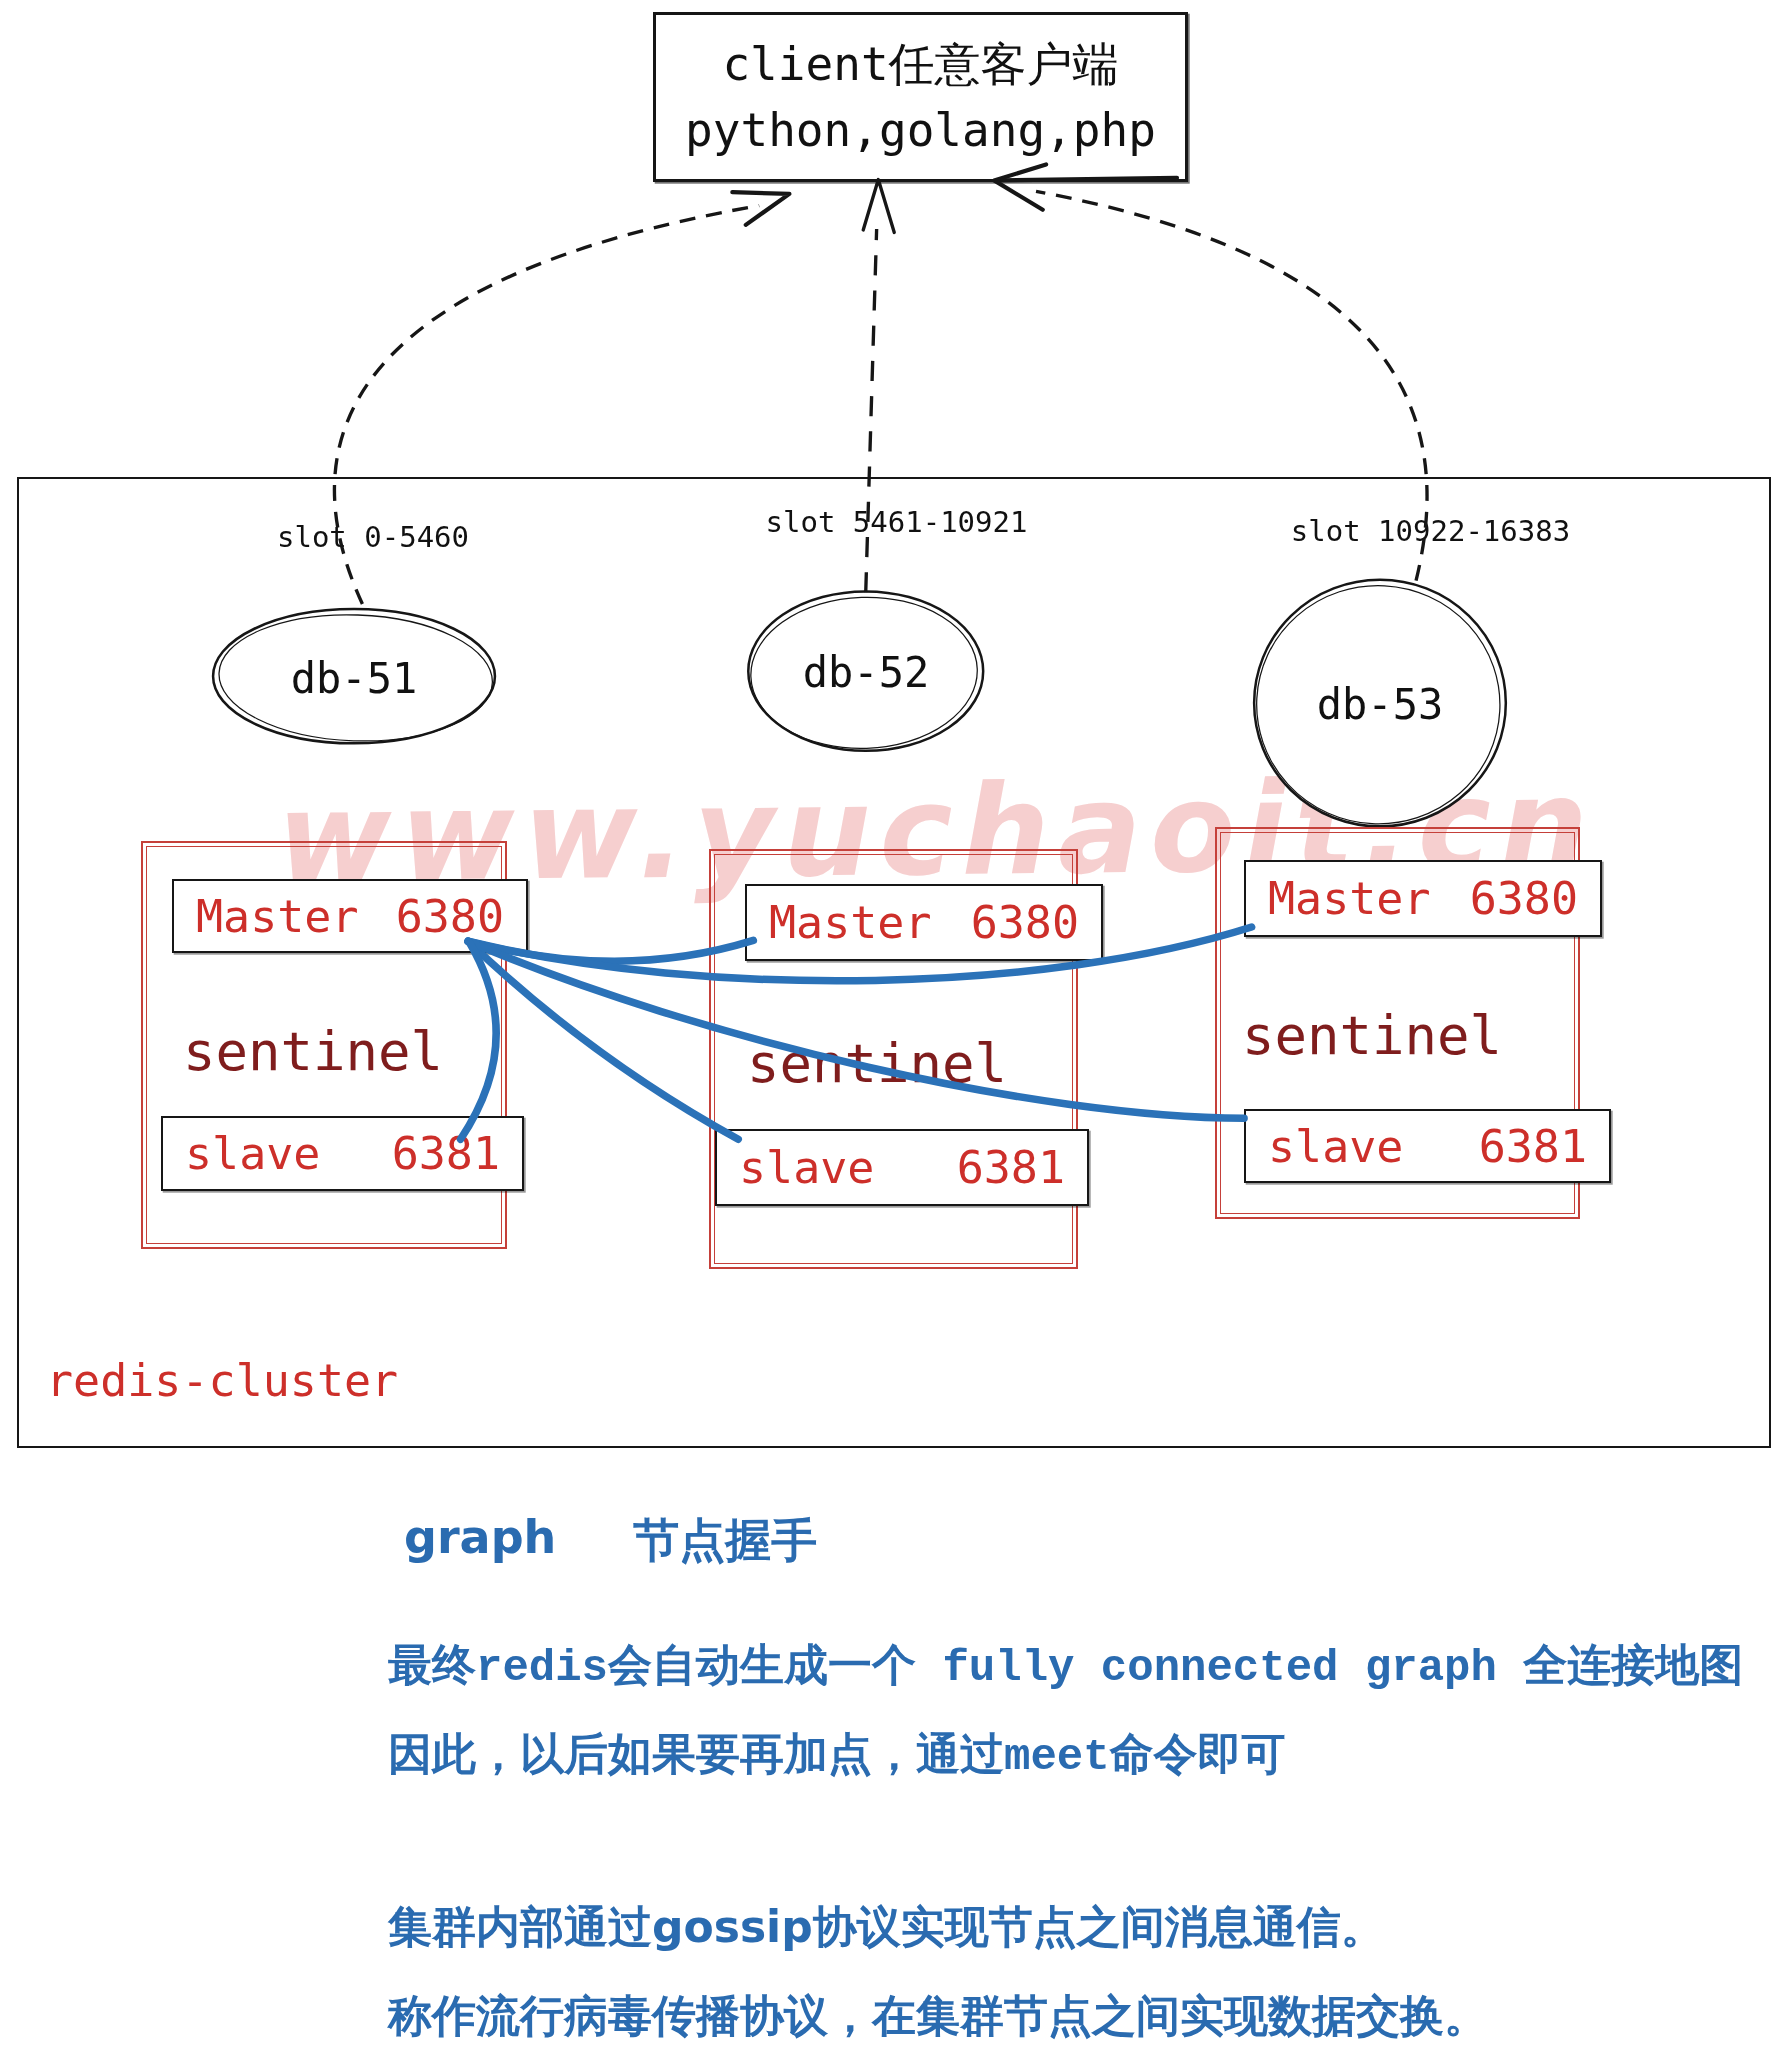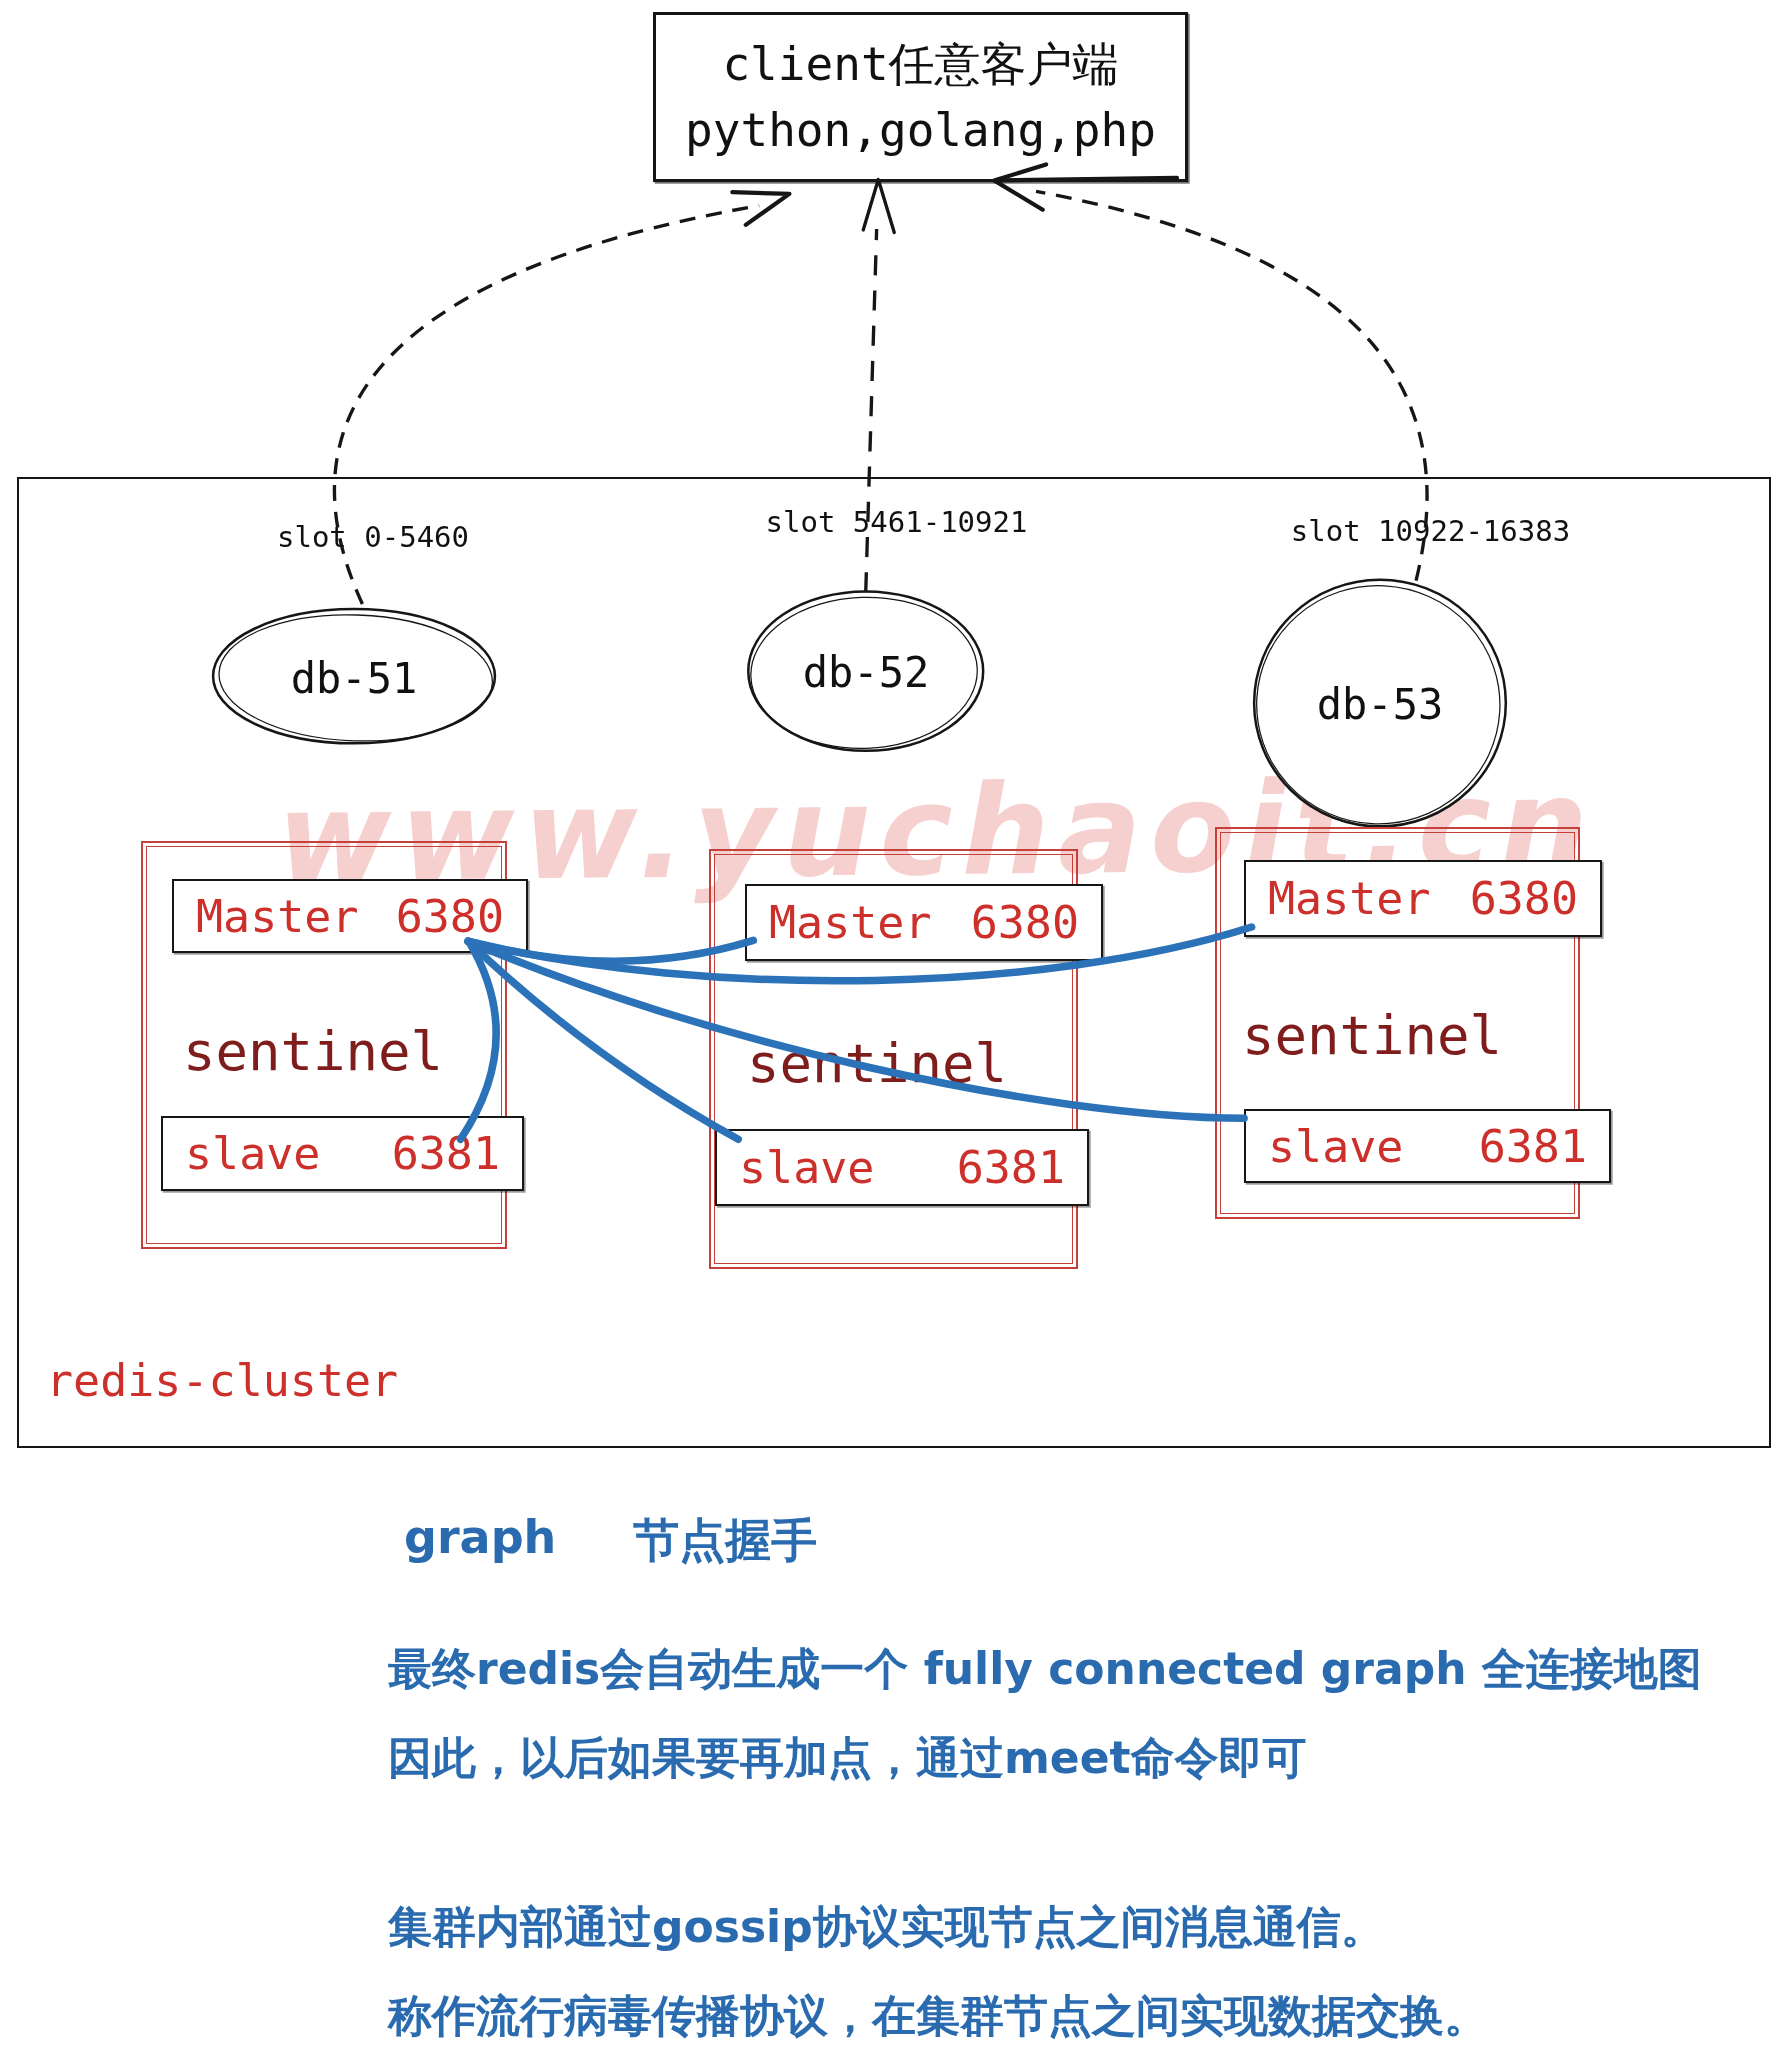--- a/index.html
+++ b/index.html
@@ -49,21 +49,21 @@
 
   .cluster-label{left:46px;top:1354px;font-size:45px;color:#cd2f2a;white-space:nowrap;}
 
   .watermark{left:277px;top:759px;font-family:"DejaVu Sans","Liberation Sans",sans-serif;
              font-style:italic;font-weight:bold;font-size:124px;letter-spacing:8.4px;
              color:#f6cfcf;white-space:nowrap;transform:rotate(-0.6deg);}
 
   .hand{font-family:"DejaVu Sans","Liberation Sans",sans-serif;font-weight:bold;color:#2a6bb0;}
   .meet-row{left:404px;top:1510px;font-size:46px;display:flex;gap:77px;white-space:nowrap;}
   .para{left:388px;font-size:44px;line-height:89px;white-space:nowrap;}
-  .para1{top:1624px;}
+  .para1{top:1624px;font-family:Liberation Mono, monospace;}
   .para2{top:1882px;}
 </style>
 </head>
 <body>
 
 <div class="canvas">
 
   <div class="abs watermark z1">www.yuchaoit.cn</div>
 
   <svg class="layer z2" viewBox="0 0 2129 2440">

